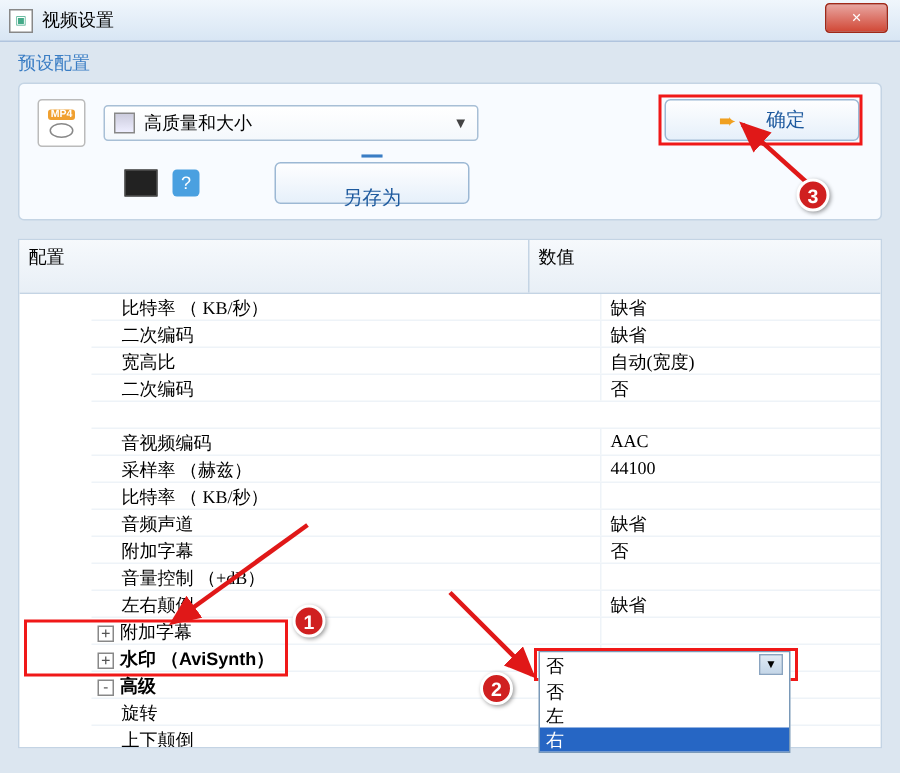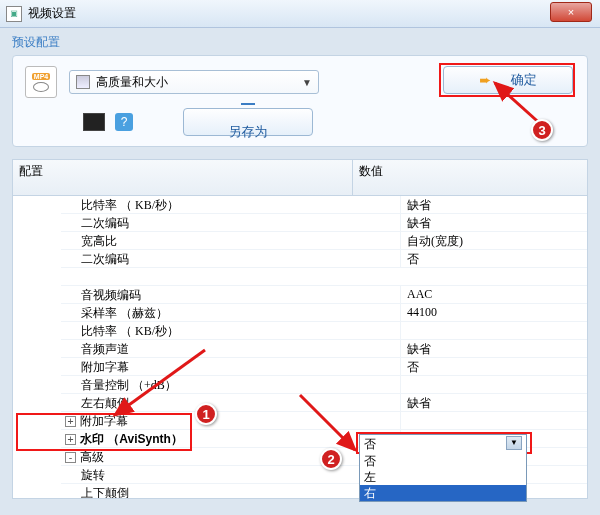--- a/index.html
+++ b/index.html
@@ -137,21 +137,21 @@
         </div>
         <div class="row group">
           <div class="c1"><span class="toggle">+</span><b style="font-weight:normal">附加字幕</b></div>
           <div class="c2"></div>
         </div>
         <div class="row group">
           <div class="c1"><span class="toggle">+</span><b style="font-weight:bold">水印 （AviSynth）</b></div>
           <div class="c2"></div>
         </div>
         <div class="row group">
-          <div class="c1"><span class="toggle">-</span><b style="font-weight:normal">高级</b></div>
+          <div class="c1"><span class="toggle">-</span><b style="font-weight:bold">高级</b></div>
           <div class="c2"></div>
         </div>
         <div class="row">
           <div class="c1">旋转</div>
           <div class="c2">否</div>
         </div>
         <div class="row">
           <div class="c1">上下颠倒</div>
           <div class="c2">否</div>
         </div>

